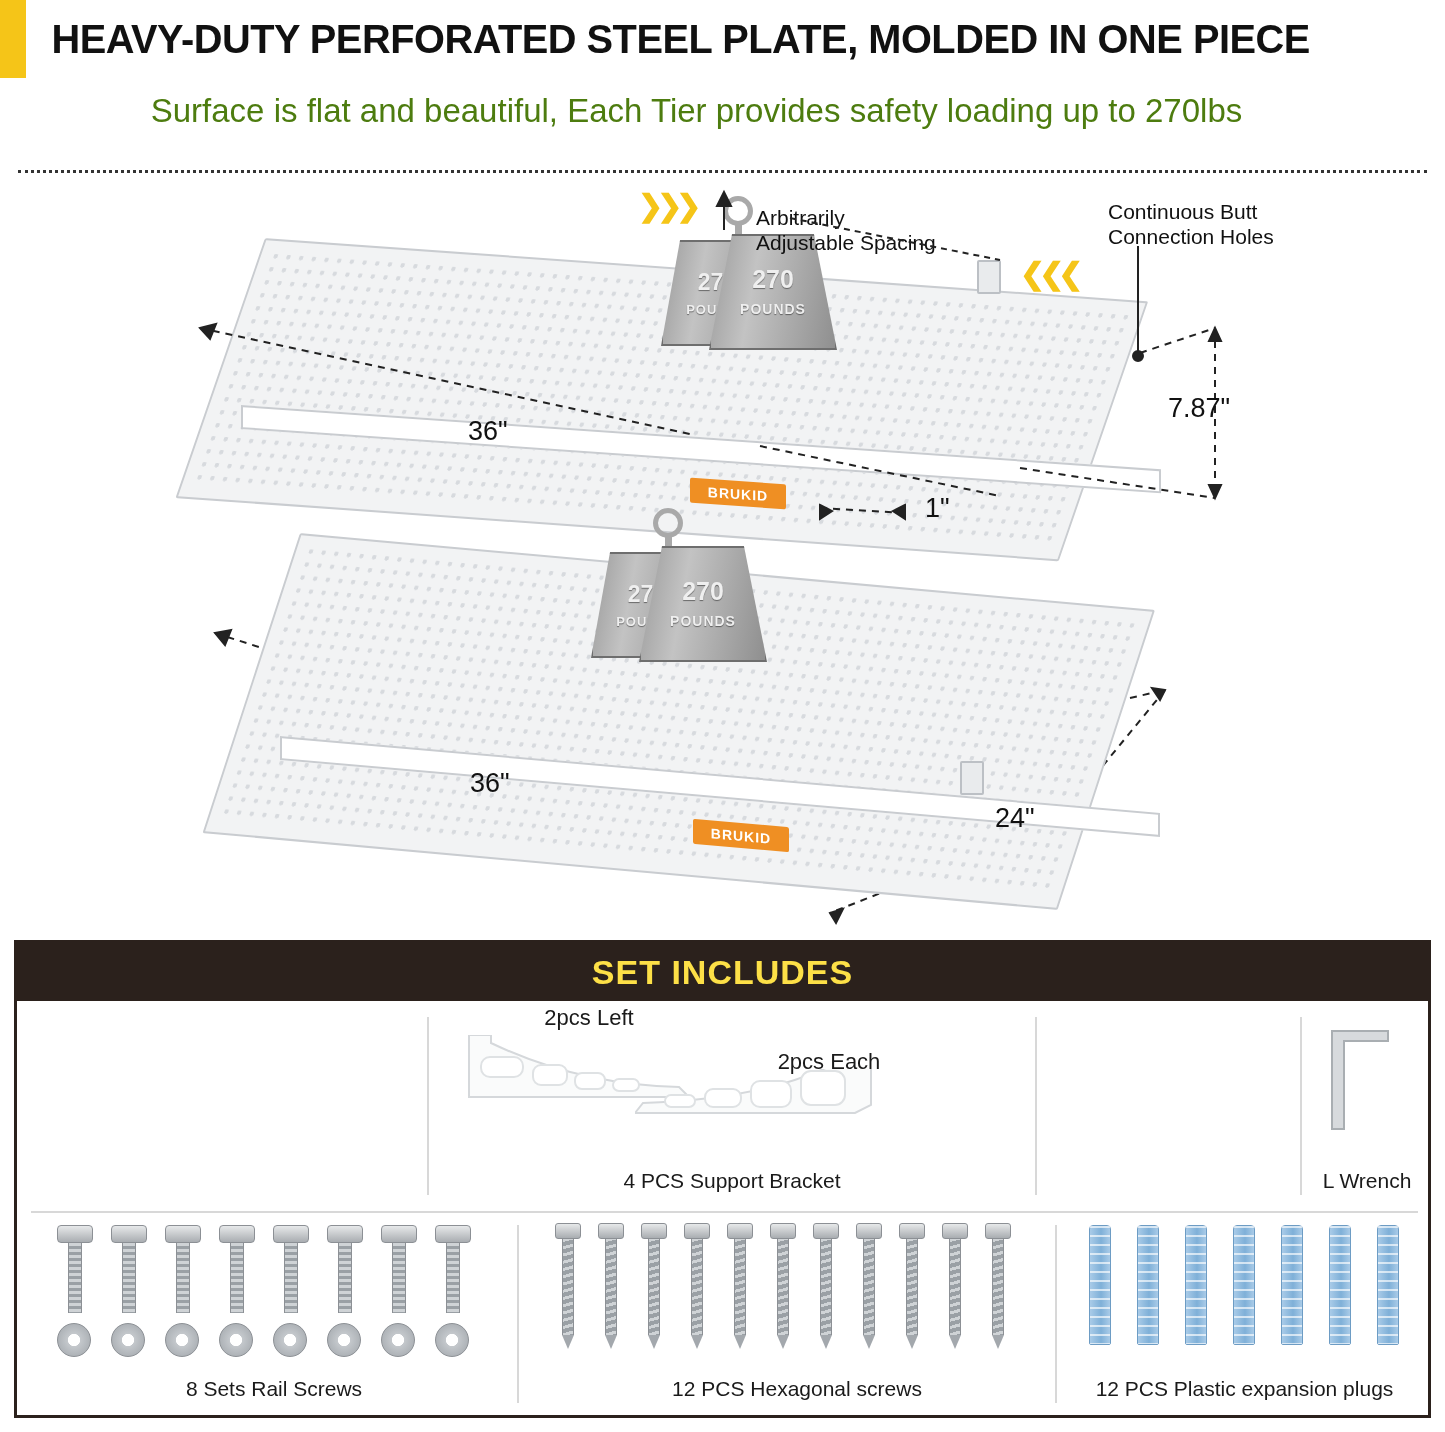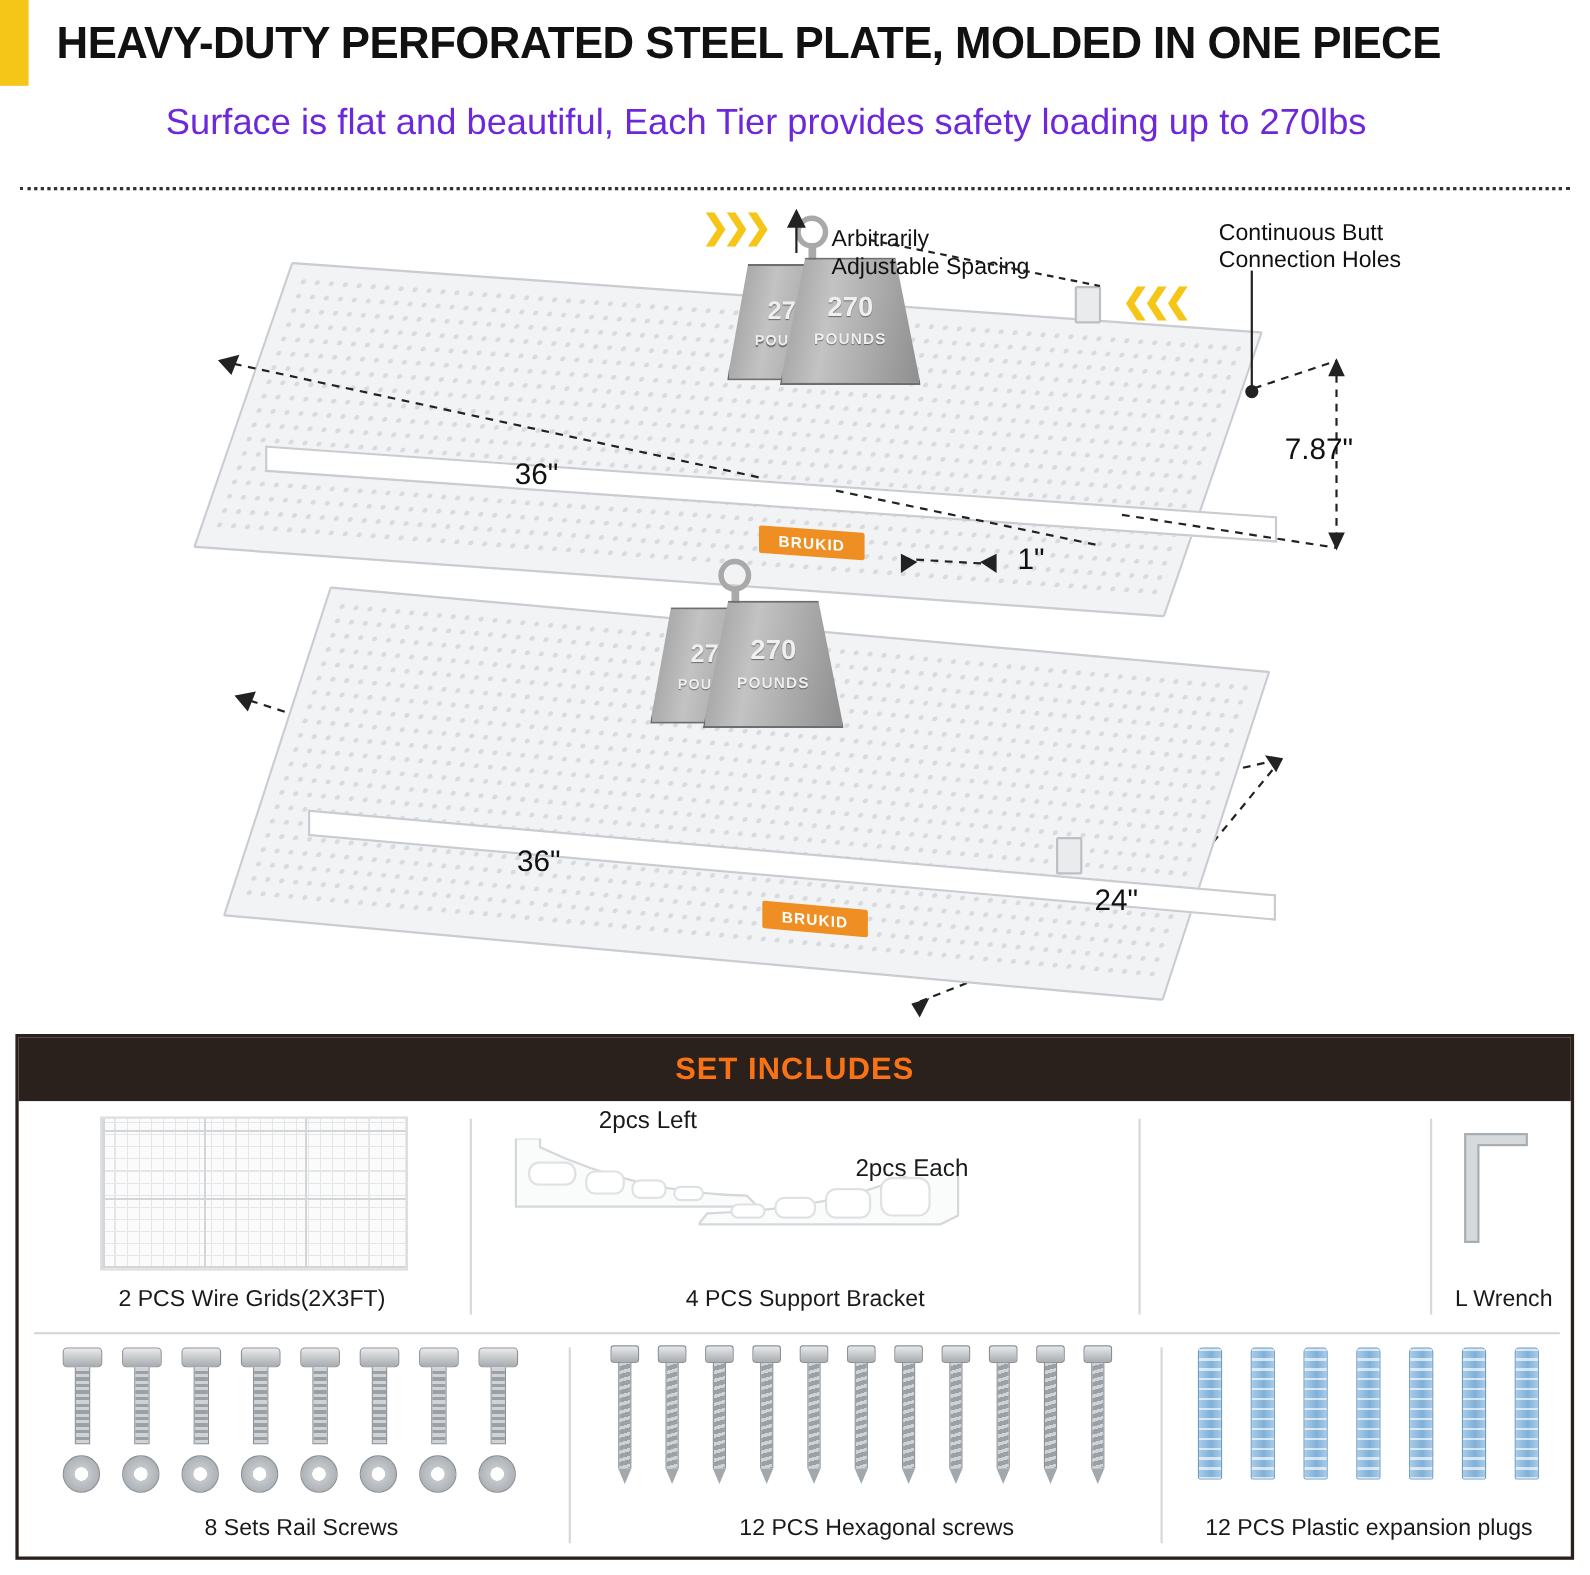--- a/index.html
+++ b/index.html
@@ -34,21 +34,21 @@
     text-align: center;
     white-space: nowrap;
     font-stretch: condensed;
     transform: scaleX(0.97);
   }
   .subheader {
     position: absolute;
     left: 0; top: 92px; width: 1393px;
     text-align: center;
     font-size: 33px;
-    color: #6d28d9;
+    color: #4d7c0f;
     white-space: nowrap;
   }
   .dotted-rule {
     position: absolute;
     left: 18px; top: 170px; width: 1409px; height: 0;
     border-top: 3px dotted #333333;
   }
 
   
   .illustration {
@@ -148,22 +148,22 @@
     border: 3px solid #2b211c;
     background: #ffffff;
   }
   .set-title-bar {
     position: absolute;
     left: 0; top: 0; width: 100%; height: 58px;
     background: #2b211c;
     display: flex; align-items: center; justify-content: center;
   }
   .set-title {
-    color: #f97316;
-    font-size: 28px;
+    color: #fde047;
+    font-size: 34px;
     font-weight: bold;
     letter-spacing: 1px;
   }
   .set-row {
     position: absolute; left: 0; width: 100%;
   }
   .row-1 { top: 58px; height: 210px; }
   .row-2 { top: 268px; height: 207px; }
   .row-divider {
     position: absolute; left: 14px; top: 268px;
@@ -372,24 +372,20 @@
 
   <div class="row-divider"></div>
   <div class="vdiv" style="left:410px; top:74px; height:178px;"></div>
   <div class="vdiv" style="left:1018px; top:74px; height:178px;"></div>
   <div class="vdiv" style="left:1283px; top:74px; height:178px;"></div>
   <div class="vdiv" style="left:500px; top:282px; height:178px;"></div>
   <div class="vdiv" style="left:1038px; top:282px; height:178px;"></div>
 
   <div class="set-row row-1">
 
-    <div class="cell" style="left:14px; top:6px; width:396px; height:200px;">
-      <div class="wire-grid" style="left:60px; top:8px; width:280px; height:140px;"></div>
-      <div class="cell-caption" style="top:162px;">2 PCS Wire Grids(2X3FT)</div>
-    </div>
 
     <div class="cell" style="left:412px; top:6px; width:606px; height:200px;">
       <div class="cell-caption" style="left:-40px; top:-2px; width:400px; font-size:22px;">2pcs Left</div>
       <div class="cell-caption" style="left:200px; top:42px; width:400px; font-size:22px;">2pcs Each</div>
       <svg width="606" height="120" style="position:absolute; left:0; top:28px;">
         <path d="M40 0 L40 62 L260 62 L250 52 Q150 50 62 8 L62 0 Z" fill="#fafbfb" stroke="#d5d8db" stroke-width="2"></path>
         <g fill="#ffffff" stroke="#dfe2e4" stroke-width="2">
           <rect x="52" y="22" width="42" height="20" rx="9"></rect>
           <rect x="104" y="30" width="34" height="20" rx="8"></rect>
           <rect x="146" y="38" width="30" height="16" rx="7"></rect>

